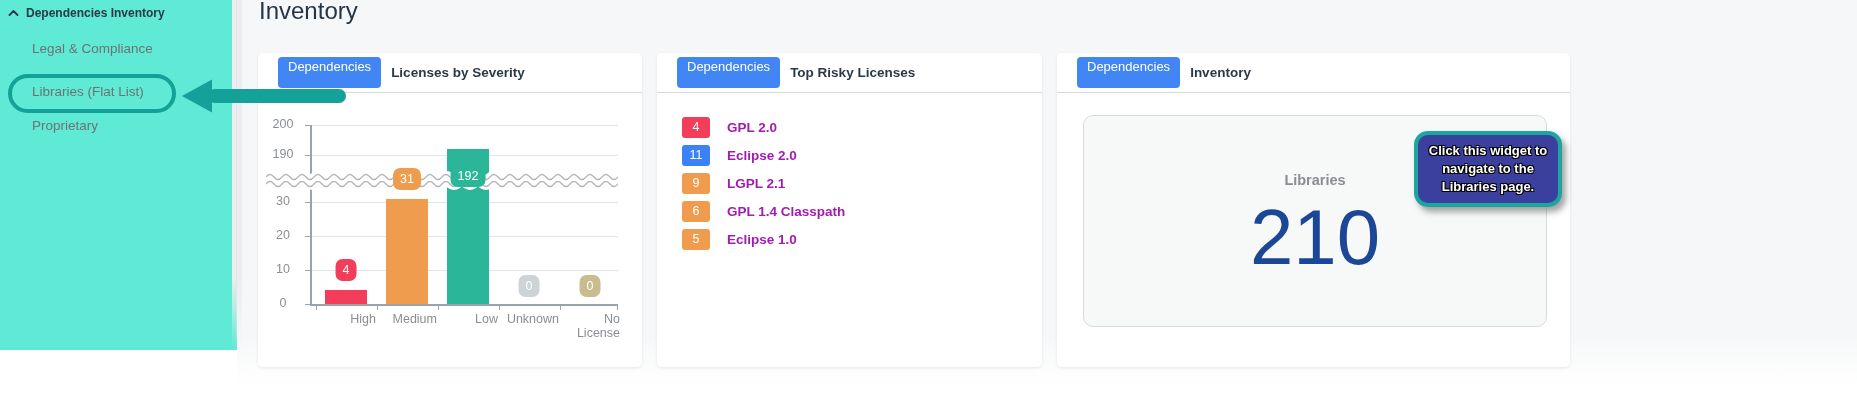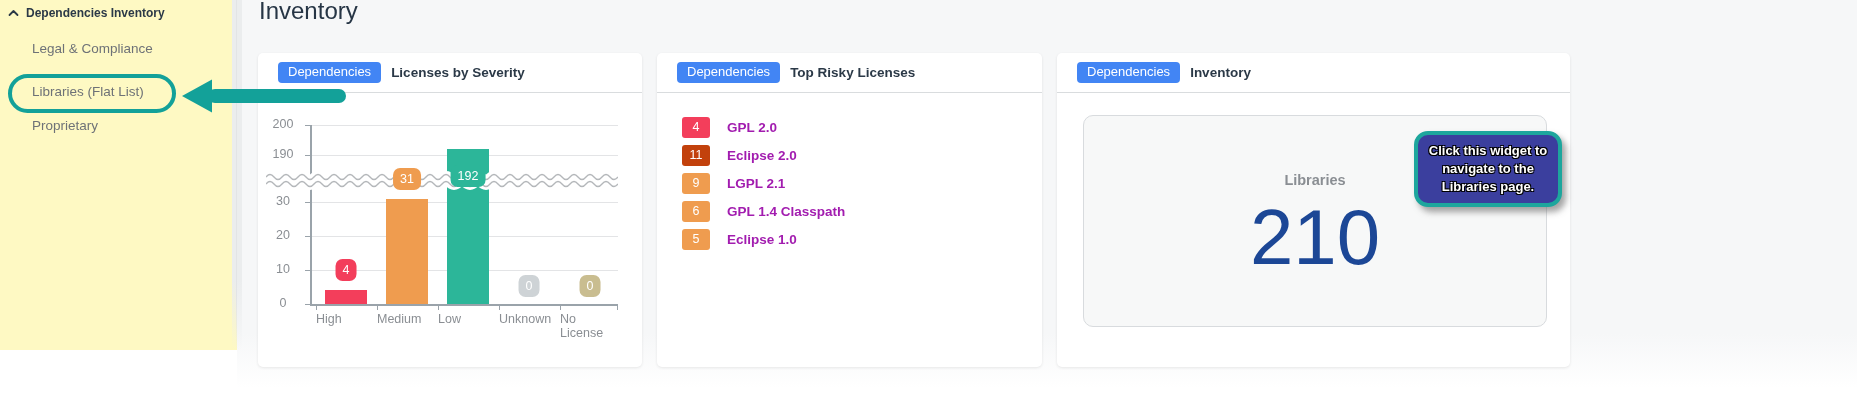--- a/index.html
+++ b/index.html
@@ -3,57 +3,57 @@
 <meta charset="utf-8">
 <style>
   * { margin:0; padding:0; box-sizing:border-box; }
   html,body { width:1857px; height:408px; background:#fff; overflow:hidden;
               font-family:"Liberation Sans", sans-serif; }
   .stage { position:relative; width:1857px; height:408px; }
 
   
   .main-bg { position:absolute; left:237px; top:0; width:1620px; height:388px;
              background:linear-gradient(to bottom,#f6f7f8 0%,#f6f7f8 86%,rgba(246,247,248,0) 100%); }
-  .sidebar { position:absolute; left:0; top:0; width:237px; height:350px; background:#fef9c3; }
+  .sidebar { position:absolute; left:0; top:0; width:237px; height:350px; background:#5eead4; }
   .side-border { position:absolute; left:236px; top:0; width:1px; height:350px;
              background:linear-gradient(to bottom,#e2e4e6 84%,rgba(226,228,230,0)); }
   .edge-band { position:absolute; left:232px; top:0; width:10px; height:350px;
              background:linear-gradient(to bottom,#ebedee 80%,rgba(235,237,238,0)); }
 
   
   .side-header { position:absolute; left:8px; top:6px; display:flex; align-items:center; gap:7px;
              font-size:12px; font-weight:bold; color:#2b3947; cursor:pointer; }
   .side-item { position:absolute; left:32px; font-size:13.5px; color:#6e7277; cursor:pointer; }
 
   .page-title { position:absolute; left:259px; top:-3px; font-size:24px; color:#263545; }
 
   
   .card { position:absolute; top:53px; height:314px; background:#fff; border-radius:5px;
           box-shadow:0 1px 3px rgba(0,0,0,.09); }
   .card1 { left:258px; width:384px; }
   .card2 { left:657px; width:385px; }
   .card3 { left:1057px; width:513px; }
   .card-header { position:absolute; left:0; top:0; width:100%; height:40px;
           border-bottom:1px solid #d9dcde; display:flex; align-items:center; gap:10px; padding-left:20px; }
-  .dep-badge { background:#4285f4; color:#fff; font-size:13px; padding:2px 10px 4px;
+  .dep-badge { background:#4285f4; color:#fff; font-size:13px; padding:2px 10px 14px;
           border-radius:4px; cursor:pointer; }
   .card-title { font-size:13.5px; font-weight:bold; color:#2b3947; }
 
   
   .chart { position:absolute; left:0; top:40px; width:384px; height:274px; }
   .grid { position:absolute; height:1px; background:#e3e4e6; }
   .tick-label { position:absolute; width:38px; text-align:center; font-size:12.5px; color:#8a8e93; }
   .tick-mark { position:absolute; width:5px; height:1px; background:#9aa3aa; }
   .axis-y { position:absolute; width:1.5px; background:#9aa3aa; }
   .axis-x { position:absolute; height:1.5px; background:#9aa3aa; }
   .btick { position:absolute; width:1px; height:5px; background:#9aa3aa; }
   .bar { position:absolute; }
   .val-badge { position:absolute; color:#fff; font-size:12.5px; text-align:center;
           padding:4px 7px; border-radius:7px; min-width:14px; }
-  .x-label { position:absolute; width:60px; text-align:left; font-size:12.5px;
+  .x-label { position:absolute; width:60px; text-align:right; font-size:12.5px;
           color:#8a8e93; line-height:14px; }
   .squiggle { position:absolute; }
 
   
   .lic-row { position:absolute; left:25px; display:flex; align-items:center; gap:17px; height:22px; }
   .lic-count { display:inline-flex; justify-content:center; align-items:center; width:28px; height:21px;
           color:#fff; font-size:12.5px; border-radius:3px; }
   .lic-name { font-size:13.5px; font-weight:bold; color:#a21caf; }
 
   
@@ -154,21 +154,21 @@
     <div class="card-header">
       <span class="dep-badge">Dependencies</span>
       <span class="card-title">Top Risky Licenses</span>
     </div>
     <div id="license-list">
         <div class="lic-row" style="top: 63px;">
           <span class="lic-count" style="background: rgb(243, 62, 91);">4</span>
           <span class="lic-name">GPL 2.0</span>
         </div>
         <div class="lic-row" style="top: 91px;">
-          <span class="lic-count" style="background: #c2410c;">11</span>
+          <span class="lic-count" style="background: #3b82f6;">11</span>
           <span class="lic-name">Eclipse 2.0</span>
         </div>
         <div class="lic-row" style="top: 119px;">
           <span class="lic-count" style="background: rgb(239, 156, 79);">9</span>
           <span class="lic-name">LGPL 2.1</span>
         </div>
         <div class="lic-row" style="top: 147px;">
           <span class="lic-count" style="background: rgb(239, 156, 79);">6</span>
           <span class="lic-name">GPL 1.4 Classpath</span>
         </div>

